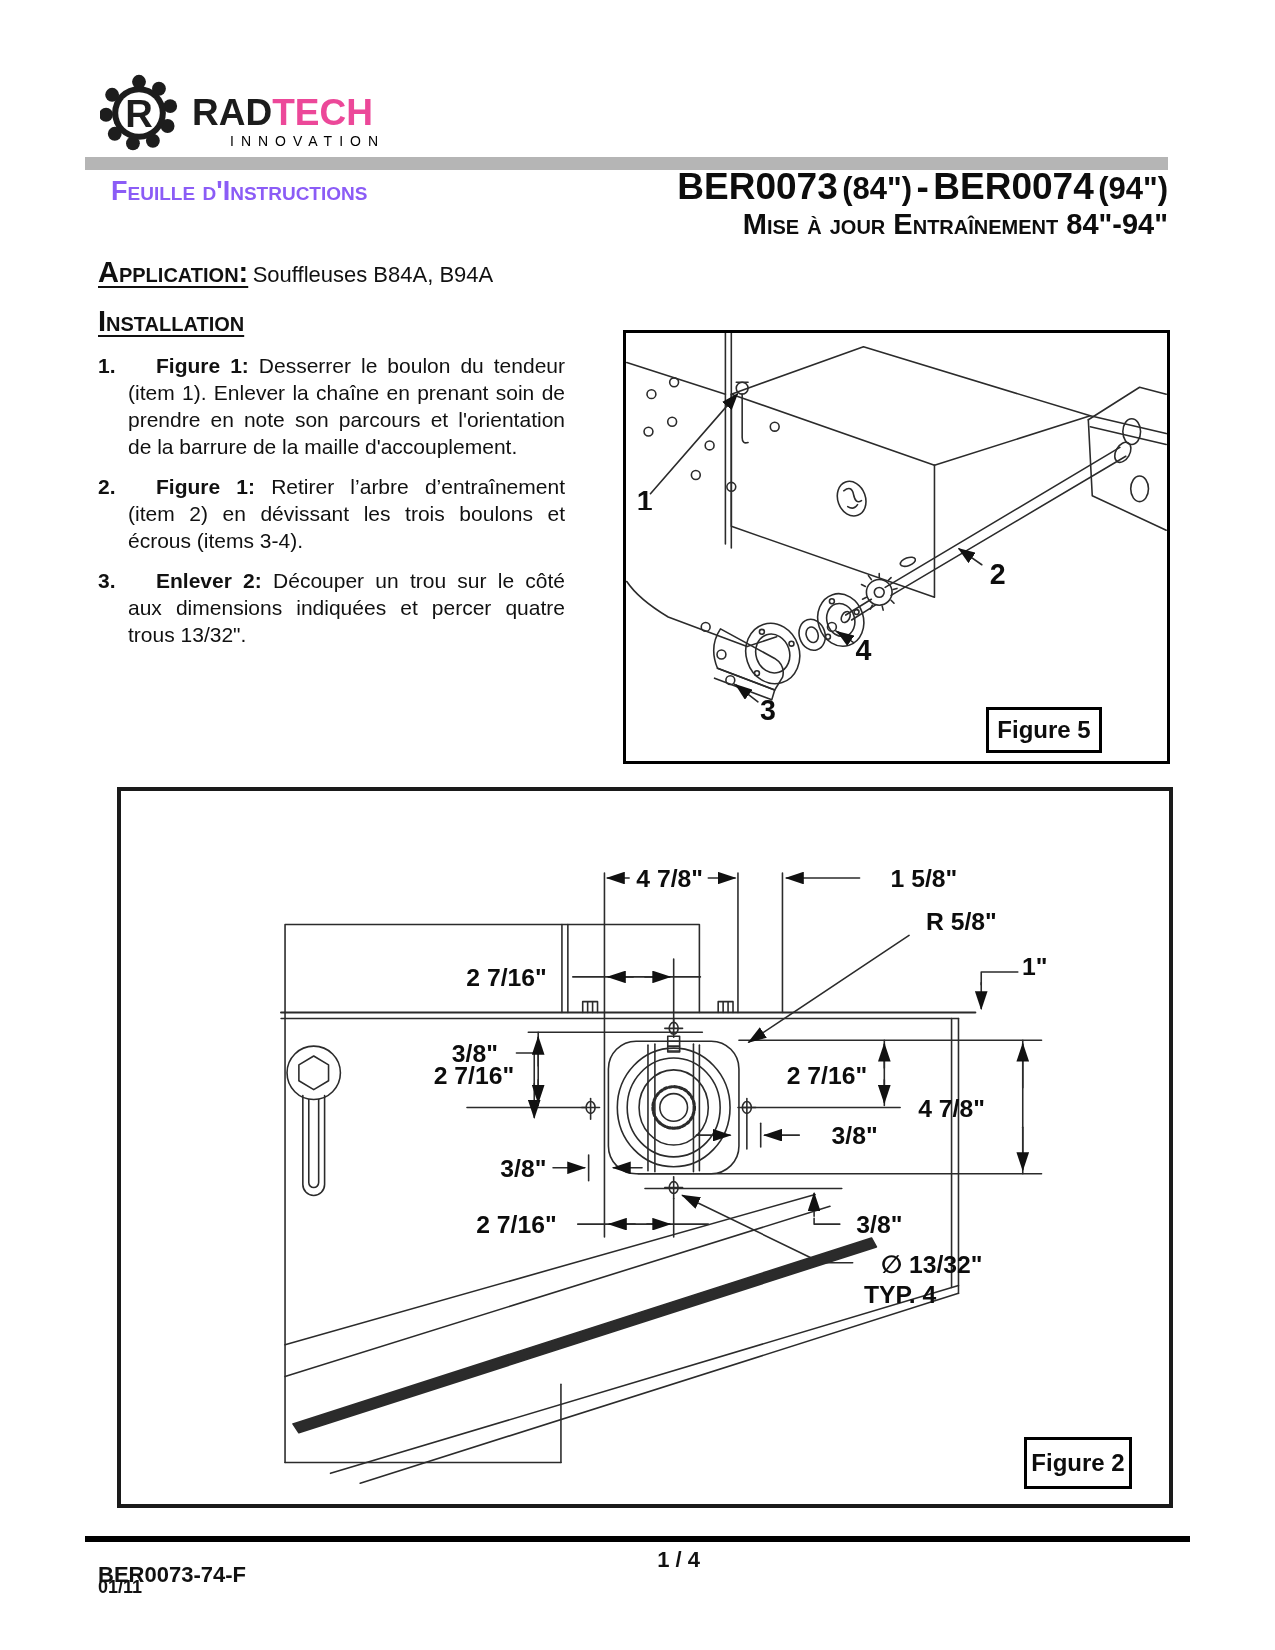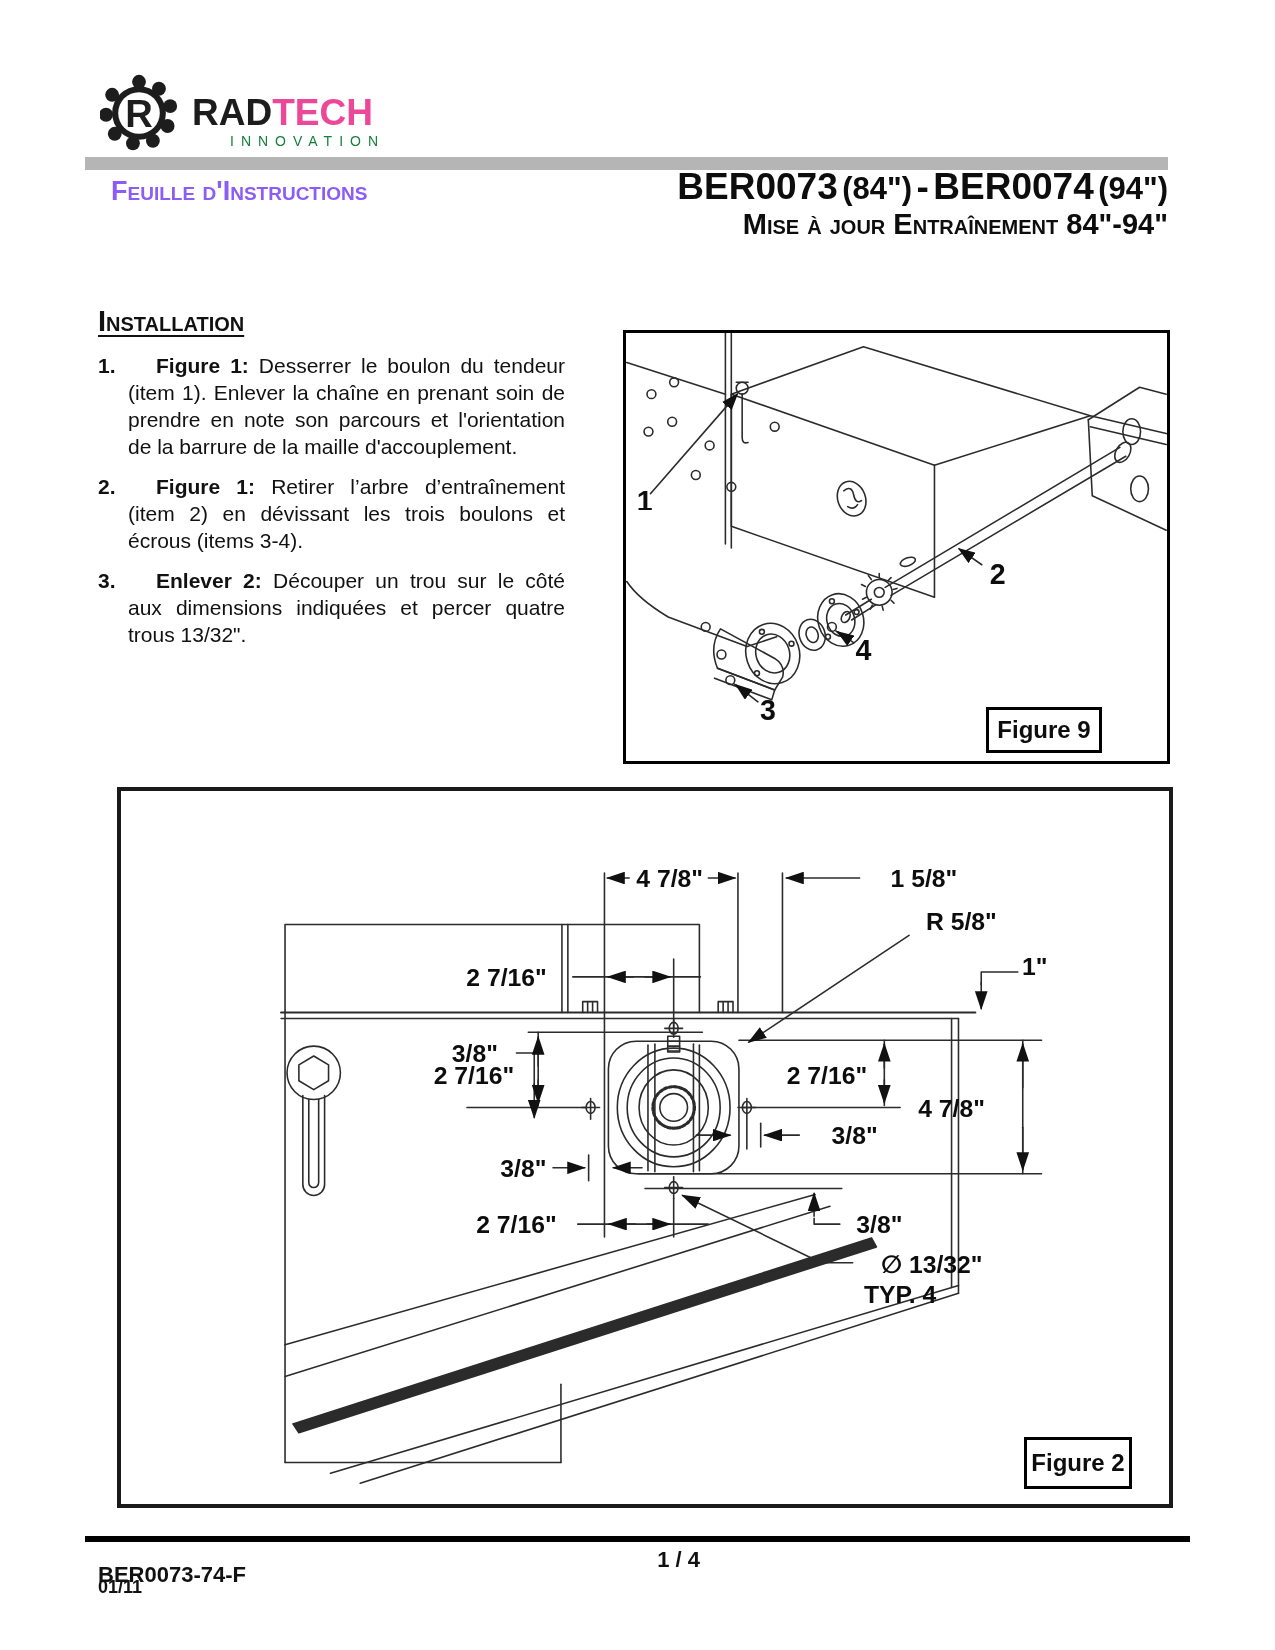--- a/index.html
+++ b/index.html
@@ -10,21 +10,21 @@
     margin:0 auto; overflow:hidden;
   }
   .sc { font-variant:small-caps; }
   
   .logo { position:absolute; left:100px; top:74px; display:flex; align-items:flex-start; }
   .logo-icon { width:78px; height:78px; }
   .logo-text { margin-left:14px; padding-top:20px; line-height:1; }
   .brand { font-size:37px; font-weight:bold; letter-spacing:0px; }
   .brand .rad { color:#1c1c1c; }
   .brand .tech { color:#ec4899; }
-  .tagline { font-size:14px; color:#15803d; letter-spacing:7px; margin-top:3px; margin-left:38px; }
+  .tagline { font-size:14px; color:#000000; letter-spacing:7px; margin-top:3px; margin-left:38px; }
   .divider-bar { position:absolute; left:85px; top:157px; width:1083px; height:13px; background:#b5b5b5; }
   .doc-type { position:absolute; left:98px; top:176px; font-size:27px; font-weight:bold; color:#8b5cf6;margin-left:13px; }
   .product-title { position:absolute; right:107px; top:166px; text-align:right; white-space:nowrap; font-weight:bold; color:#0d0d0d; }
   .product-title .code { font-size:37px; }
   .product-title .psize { font-size:31px; }
   .product-subtitle { position:absolute; right:107px; top:208px; font-size:29px; font-weight:bold; color:#0d0d0d; }
   
   .application-line { position:absolute; left:98px; top:256px; }
   .head-sc { font-size:29px; font-weight:bold; text-decoration:underline; text-decoration-thickness:2px; text-underline-offset:4px; }
   .application-line .value { font-size:22px; font-weight:normal; }
@@ -85,20 +85,24 @@
 
   <div class="product-title">
     <span class="code">BER0073</span>
     <span class="psize">(84")</span>
     <span class="code">-</span>
     <span class="code">BER0074</span>
     <span class="psize">(94")</span>
   </div>
   <div class="product-subtitle sc">Mise à jour Entraînement 84"-94"</div>
 
+  <div class="application-line">
+    <span class="head-sc sc">Application:</span>
+    <span class="value">Souffleuses B84A, B94A</span>
+  </div>
 
   <div class="installation-head">
     <span class="head-sc sc">Installation</span>
   </div>
 
   <div class="steps">
     <div class="step">
       <span class="num">1.</span>
       <span class="figref">Figure 1:</span>
       <span>Desserrer le boulon du tendeur (item 1). Enlever la chaîne en prenant soin de prendre en note son parcours et l'orientation de la barrure de la maille d'accouplement.</span>
@@ -198,21 +202,21 @@
         <line x1="24" y1="163" x2="112" y2="62" marker-end="url(#ah-f1)"></line>
         <line x1="360" y1="235" x2="337" y2="219" marker-end="url(#ah-f1)"></line>
         <line x1="133" y1="374" x2="111" y2="357" marker-end="url(#ah-f1)"></line>
         <line x1="230" y1="314" x2="214" y2="303" marker-end="url(#ah-f1)"></line>
       </g>
       <text class="callout" x="10" y="180">1</text>
       <text class="callout" x="368" y="255">2</text>
       <text class="callout" x="135" y="392">3</text>
       <text class="callout" x="232" y="332">4</text>
     </svg>
-    <div class="fig-caption fig1-caption">Figure 9</div>
+    <div class="fig-caption fig1-caption">Figure 5</div>
   </div>
 
   <div class="fig2-box">
     <svg class="fig-svg" viewBox="0 0 1056 721">
       <defs>
         <marker id="ah-f2" markerWidth="12" markerHeight="8" refX="11" refY="4" orient="auto">
           <path d="M0,0 L12,4 L0,8 Z" fill="#111"></path>
         </marker>
       </defs>
       <g stroke="#2b2b2b" stroke-width="1.6" fill="none" stroke-linejoin="round" stroke-linecap="round">

